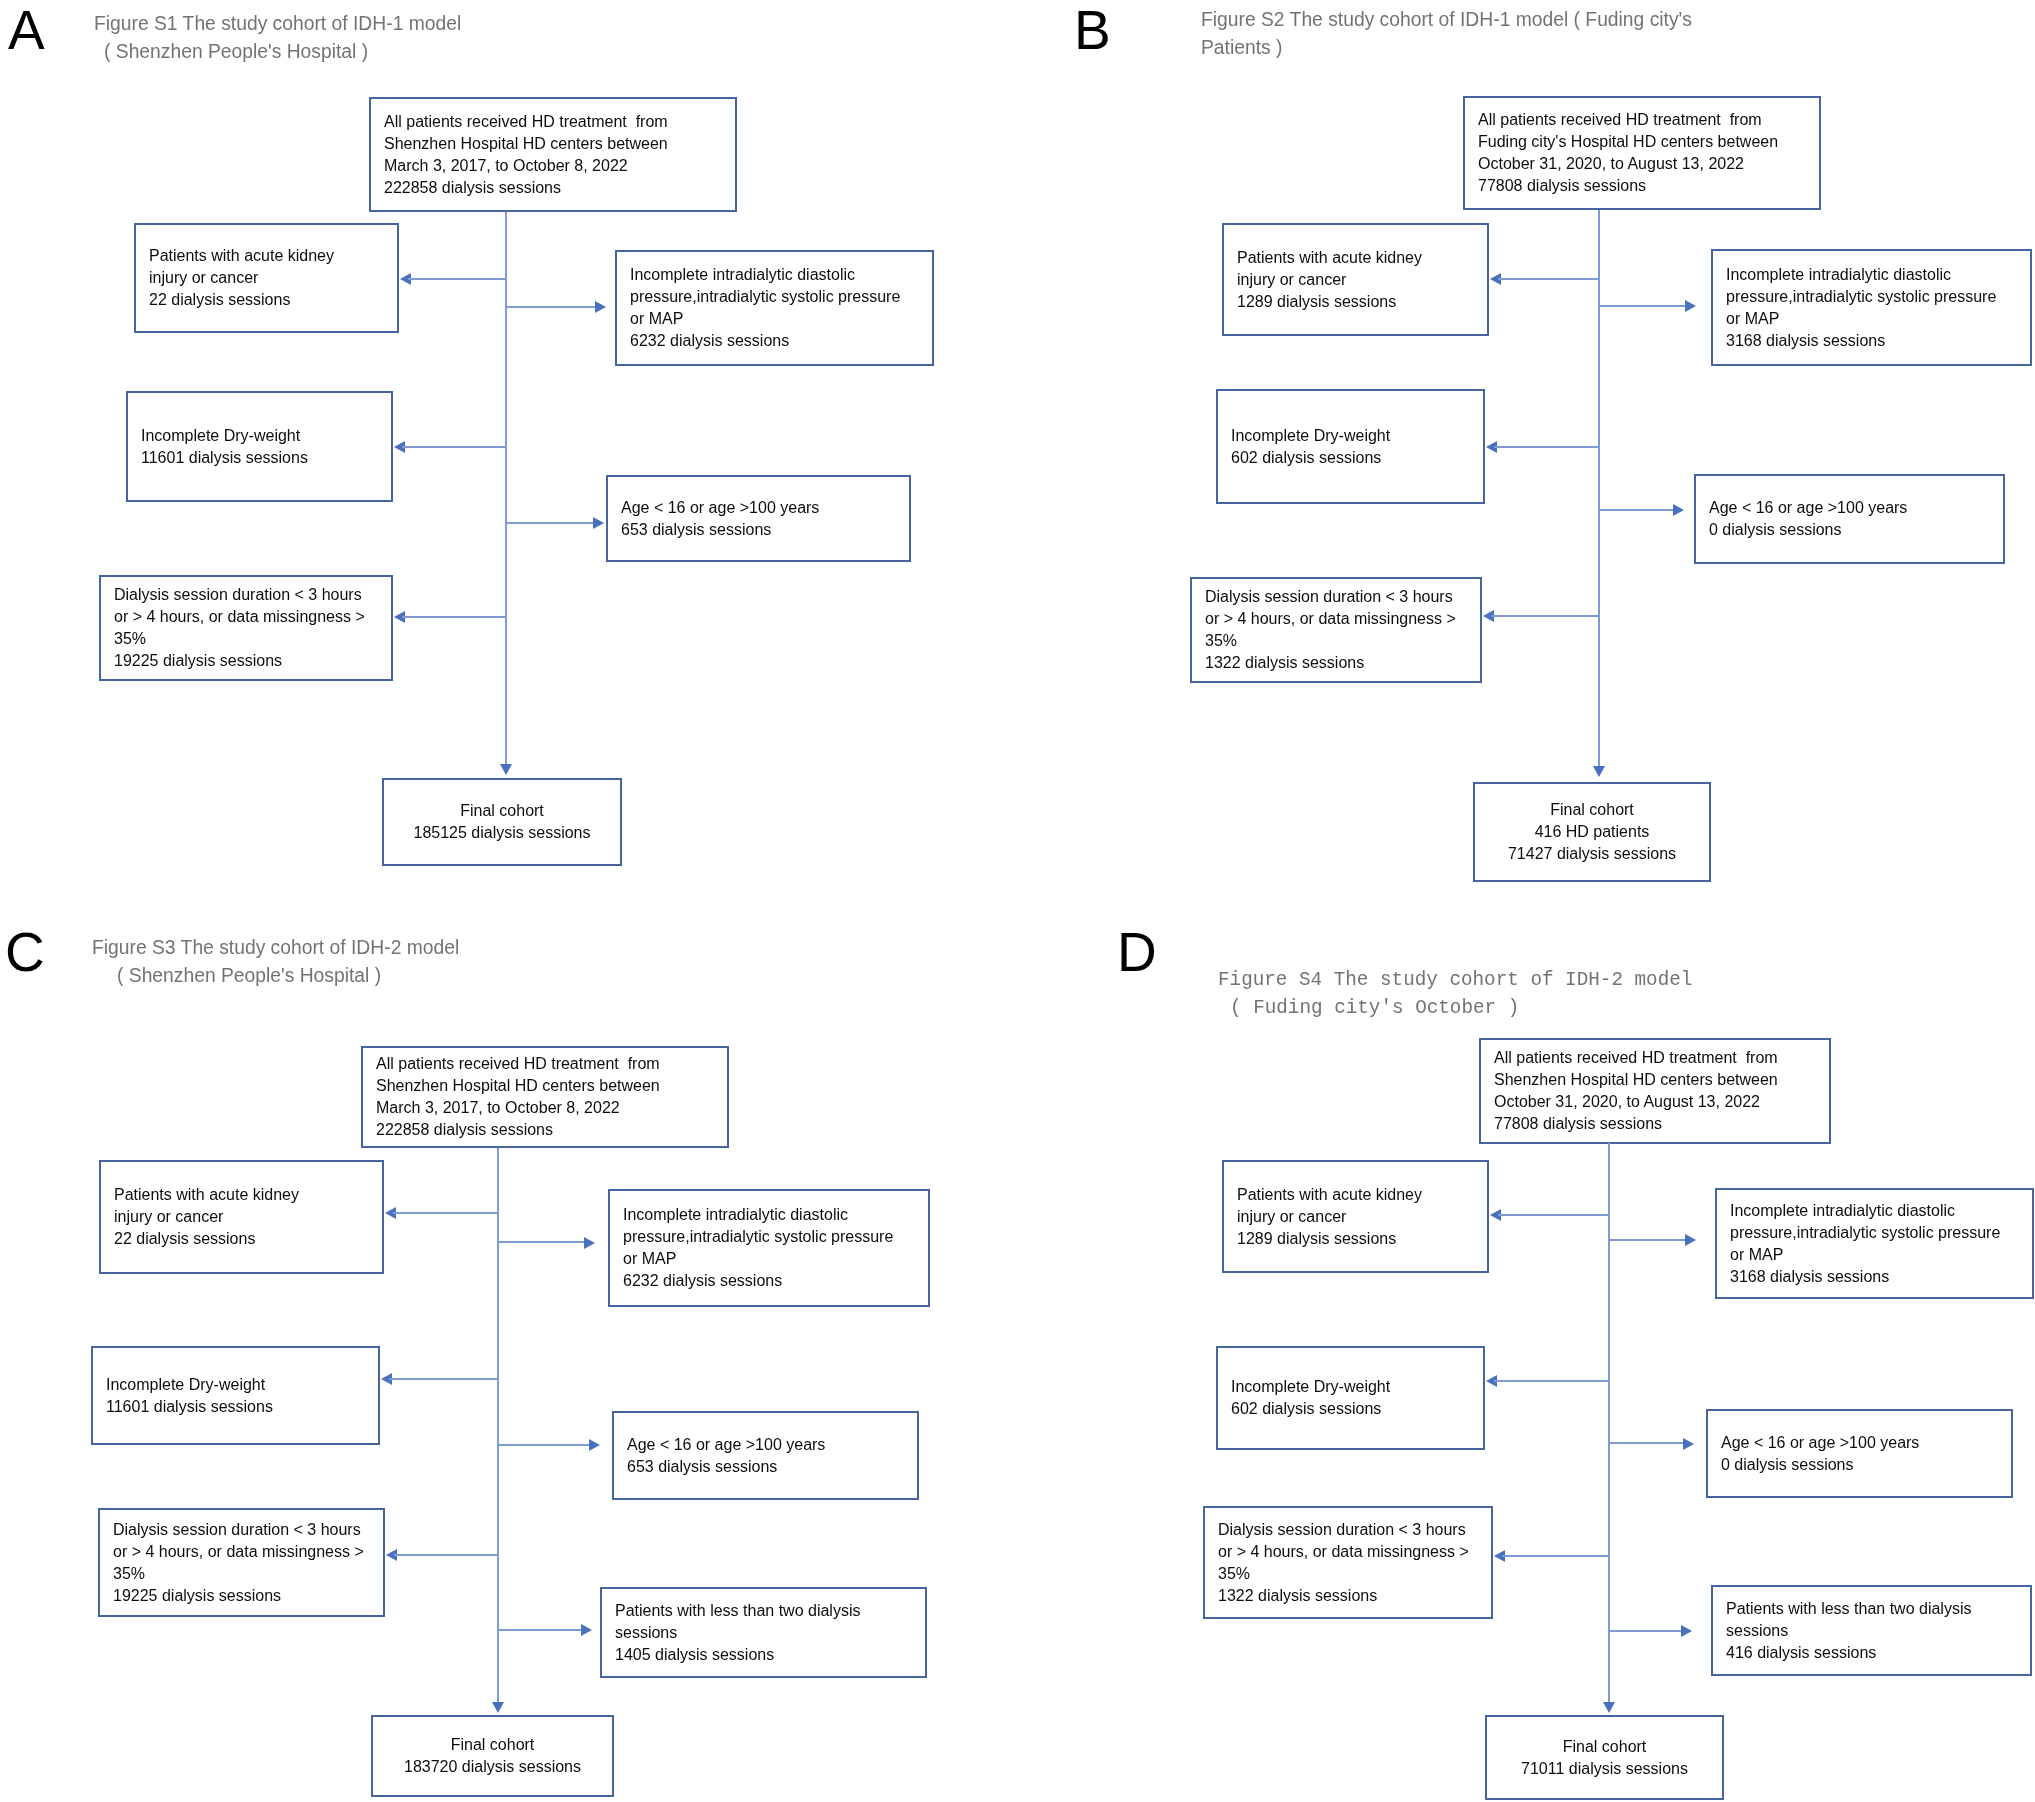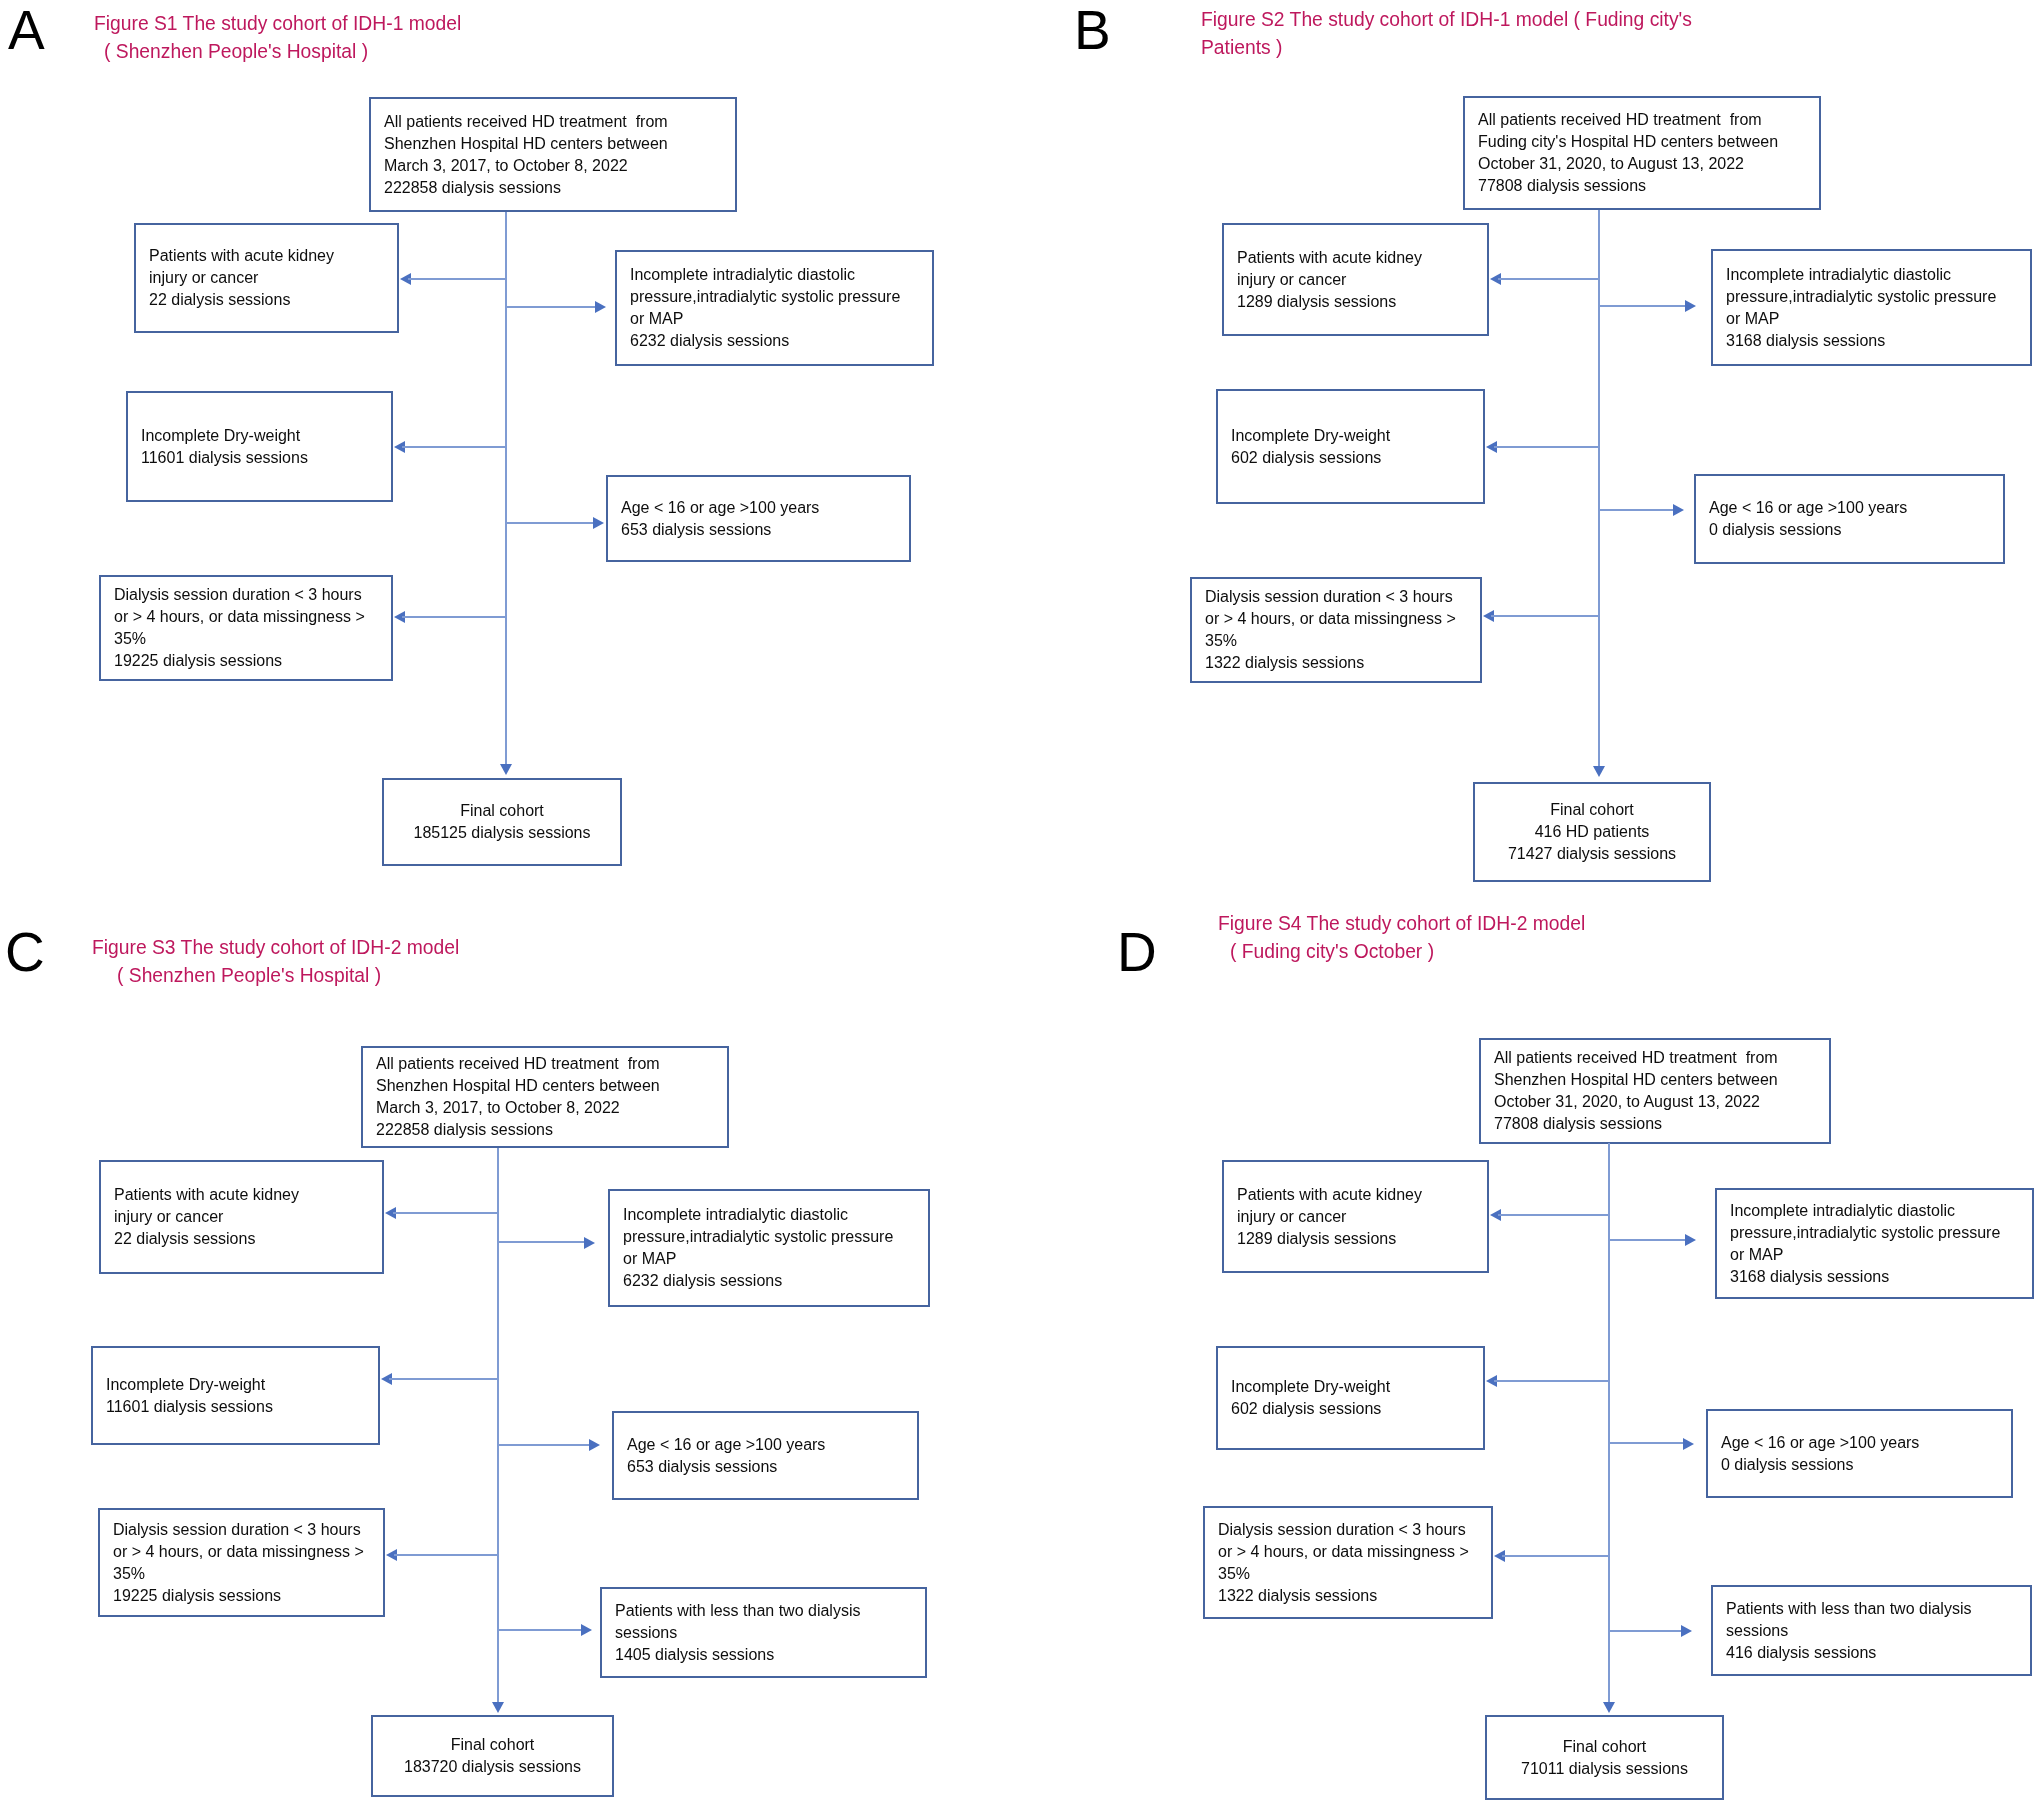--- a/index.html
+++ b/index.html
@@ -1,19 +1,19 @@
 <!DOCTYPE html>
 <html><head>
 <meta charset="utf-8">
 <style>
   html,body{margin:0;padding:0;background:#fff;}
   .canvas{position:relative;width:2035px;height:1803px;background:#fff;
           font-family:"Liberation Sans",sans-serif;color:#0d0d0d;overflow:hidden;}
   .panel-letter{position:absolute;font-size:55px;line-height:57px;font-weight:500;color:#000;}
-  .panel-title{position:absolute;font-size:19.3px;line-height:28px;color:#be185d;}
+  .panel-title{position:absolute;font-size:19.3px;line-height:28px;color:#737373;}
   .flow-box{position:absolute;background:#fff;border:2px solid #46649f;box-sizing:border-box;
             display:flex;align-items:center;font-size:16px;line-height:22px;
             padding:3px 8px 3px 13px;white-space:pre-wrap;}
   .flow-box.center{justify-content:center;text-align:center;padding:3px 4px;}
   .hline{position:absolute;height:2px;background:#7f9bd3;}
   .vline{position:absolute;width:2px;background:#7f9bd3;}
   .ah{position:absolute;width:0;height:0;}
   .ah-left{border-top:6px solid transparent;border-bottom:6px solid transparent;border-right:11px solid #4a70c0;}
   .ah-right{border-top:6px solid transparent;border-bottom:6px solid transparent;border-left:11px solid #4a70c0;}
   .ah-down{border-left:6px solid transparent;border-right:6px solid transparent;border-top:11px solid #4a70c0;}
@@ -172,21 +172,21 @@
     <div class="flow-box" style="left:600px;top:1587px;width:327px;height:91px;">Patients with less than two dialysis
 sessions
 1405 dialysis sessions</div>
 
     <div class="flow-box center" style="left:371px;top:1715px;width:243px;height:82px;">Final cohort
 183720 dialysis sessions</div>
   </div>
 
   <div>
     <div class="panel-letter" style="left:1117px;top:924px;">D</div>
-    <div class="panel-title" style="left:1218px;top:910px;">
+    <div class="panel-title" style="left:1218px;top:966px;font-family:Liberation Mono, monospace;">
       <div>Figure S4 The study cohort of IDH-2 model</div>
       <div style="margin-left:12px;">( Fuding city's October )</div>
     </div>
 
     <div class="flow-box" style="left:1479px;top:1038px;width:352px;height:106px;">All patients received HD treatment  from
 Shenzhen Hospital HD centers between
 October 31, 2020, to August 13, 2022
 77808 dialysis sessions</div>
 
     <div class="vline" style="left:1608px;top:1143px;height:559px;"></div>

